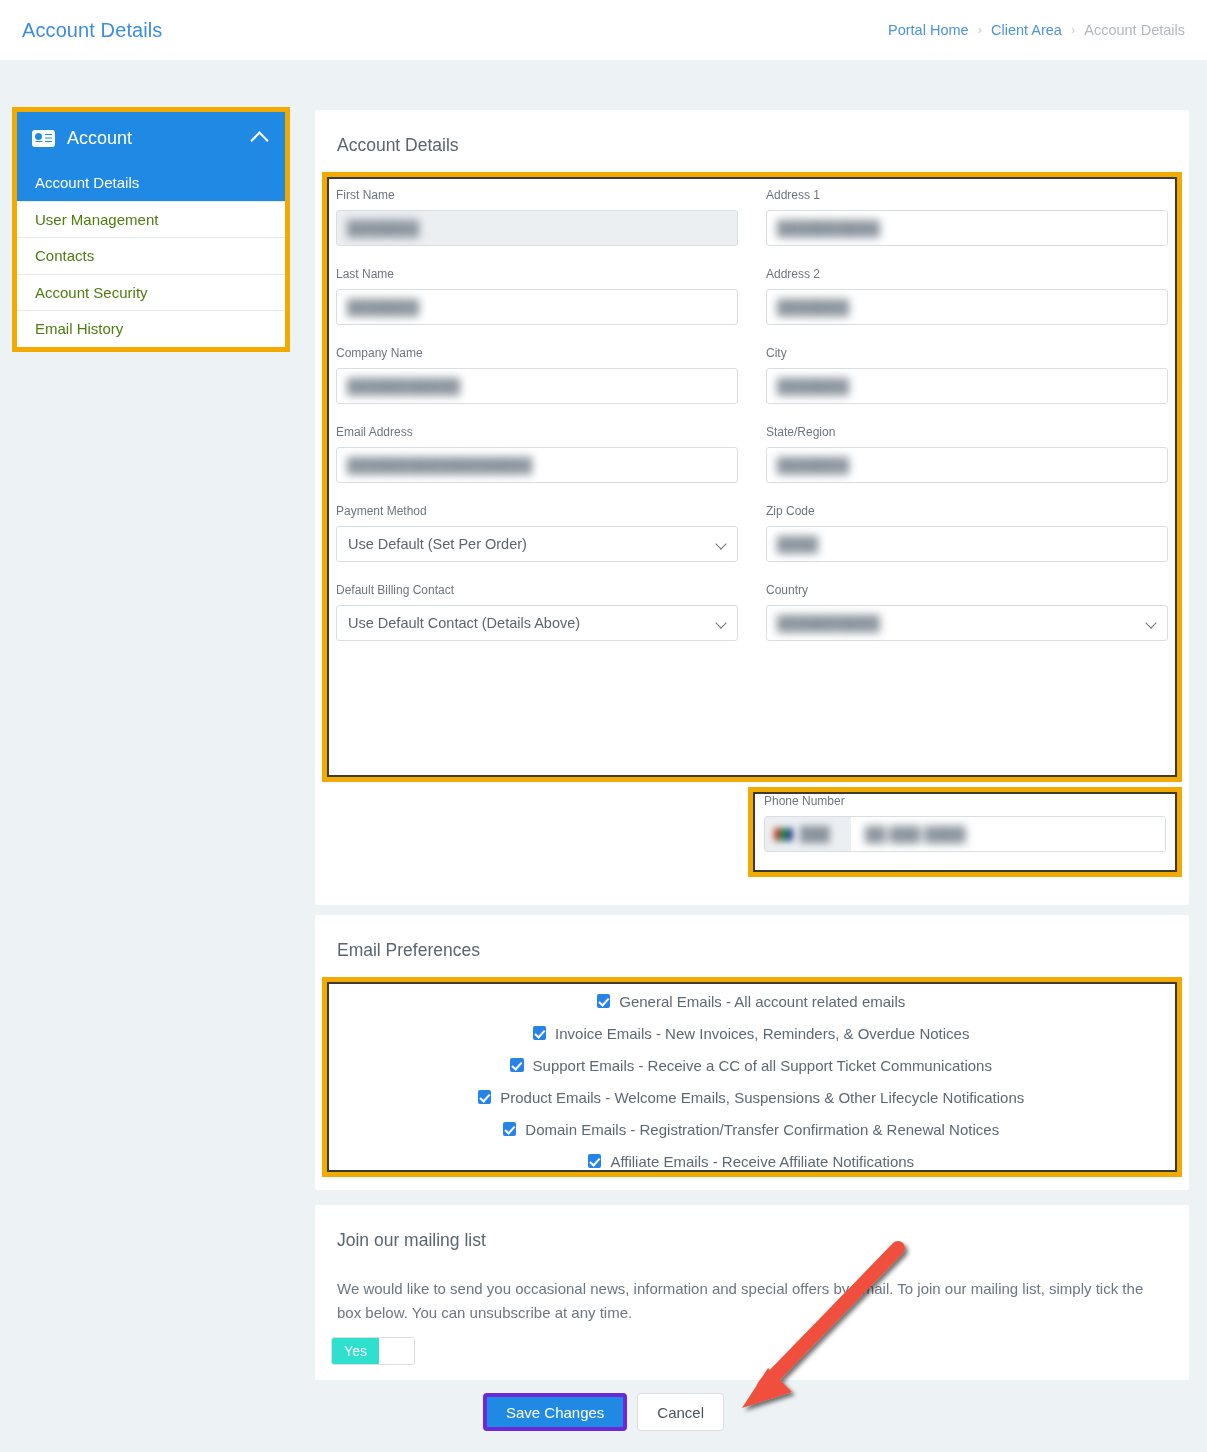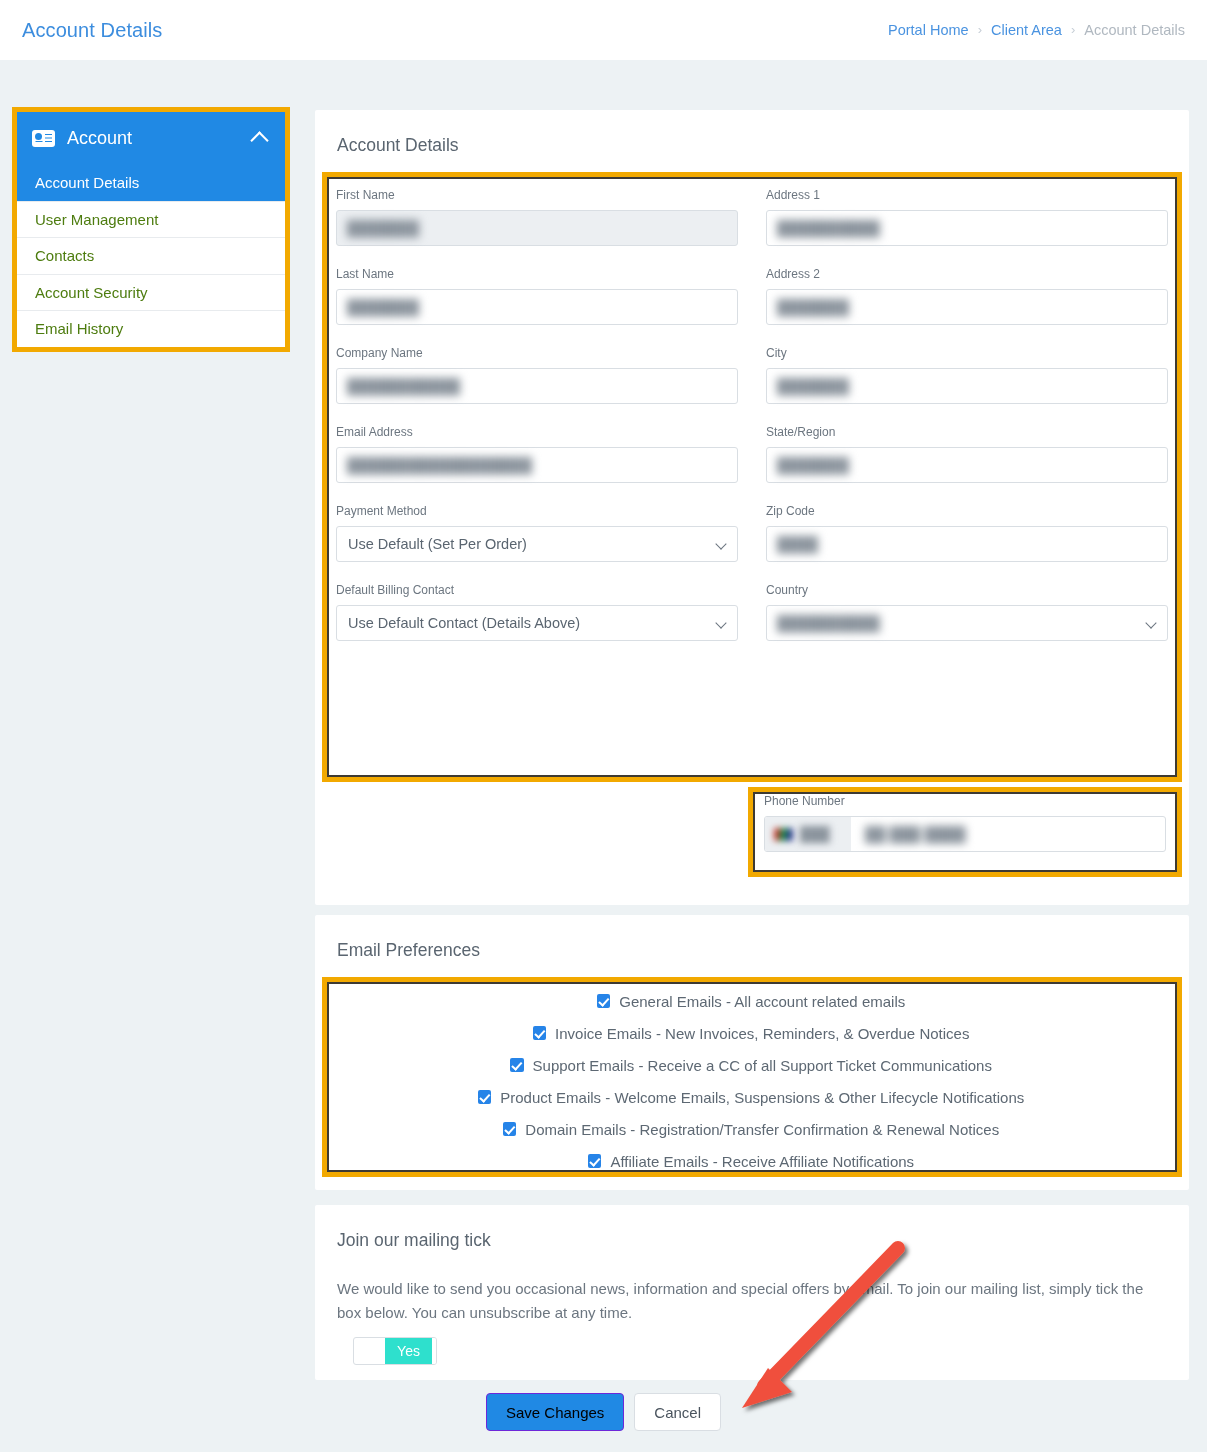--- a/index.html
+++ b/index.html
@@ -127,21 +127,21 @@
     display: flex; align-items: center; justify-content: center; width: 47px;
   }
   .toggle .off { flex: 1; background: #fff; }
 
   
   .btnrow { position: absolute; left: 0; top: 1393px; width: 1207px;
             display: flex; justify-content: center; gap: 10px; }
   .btn { height: 38px; border-radius: 4px; font-size: 15px; padding: 0 19px;
          display: flex; align-items: center; justify-content: center; cursor: pointer;
          font-family: "Liberation Sans", sans-serif; }
-  .btn-primary { background: #2089e4; color: #000000; border: 1px solid #6d28d9; }
+  .btn-primary { background: #2089e4; color: #ffffff; border: 4px solid #6d28d9; }
   .btn-default { background: #fff; color: #4a545e; border: 1px solid #d9dee3; }
 
   
   .arrow-svg { position: absolute; left: 0; top: 0; width: 1207px; height: 1452px;
                pointer-events: none; }
 </style>
 </head>
 <body>
 
 <div class="topbar">
@@ -320,23 +320,23 @@
       <span class="cblabel">Domain Emails - Registration/Transfer Confirmation &amp; Renewal Notices</span>
     </div>
     <div class="cbrow">
       <span class="cbox"></span>
       <span class="cblabel">Affiliate Emails - Receive Affiliate Notifications</span>
     </div>
   </div>
 </div>
 
 <div class="card" style="left:315px; top:1205px; width:874px; height:175px;">
-  <div class="card-title" style="position:absolute; left:22px; top:25px;">Join our mailing tick</div>
+  <div class="card-title" style="position:absolute; left:22px; top:25px;">Join our mailing list</div>
   <div class="ml-body" style="position:absolute; left:22px; top:72px; width:820px;">We would like to send you occasional news, information and special offers by email. To join our mailing list, simply tick the box below. You can unsubscribe at any time.</div>
-  <div class="toggle" style="position:absolute; left:38px; top:132px;padding-left:31px;">
+  <div class="toggle" style="position:absolute; left:16px; top:132px;">
     <div class="on">Yes</div>
     <div class="off"></div>
   </div>
 </div>
 
 <div class="btnrow">
   <div class="btn btn-primary">Save Changes</div>
   <div class="btn btn-default">Cancel</div>
 </div>
 

